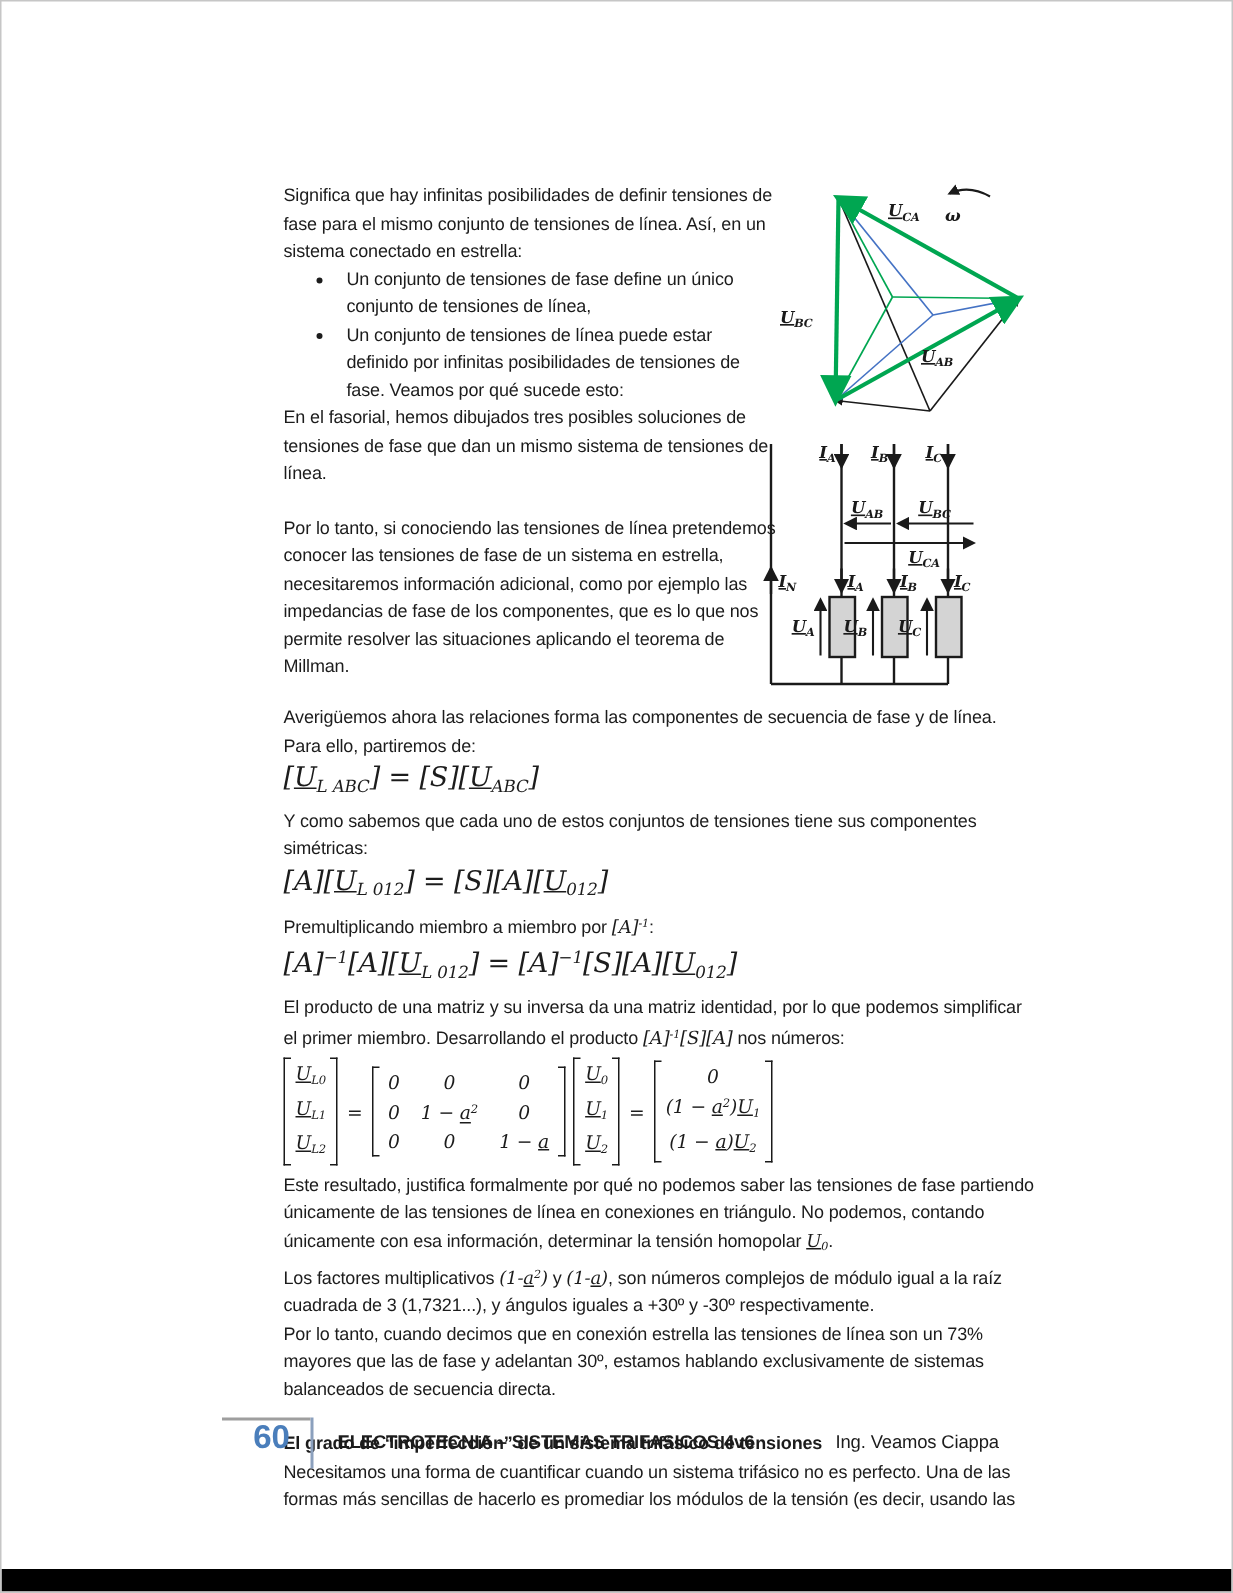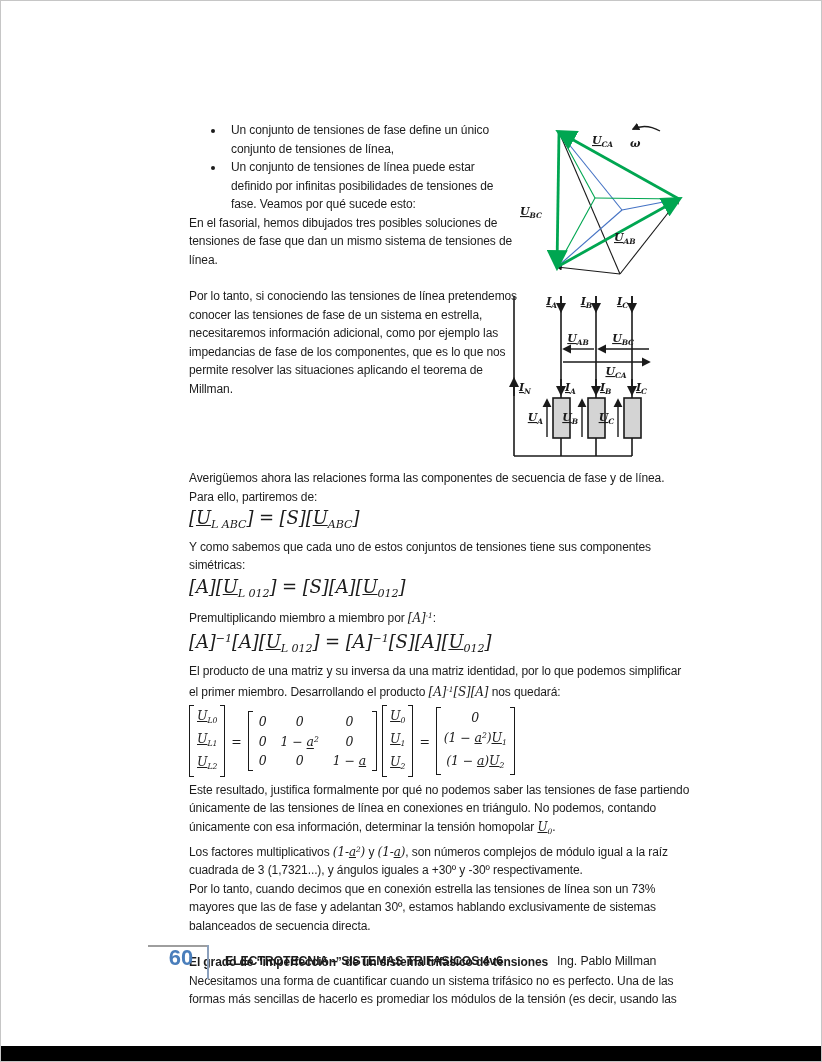--- a/index.html
+++ b/index.html
@@ -46,20 +46,21 @@
   .footer-num{position:absolute;left:158px;top:948px;width:44px;text-align:center;font-size:22px;font-weight:bold;color:#4a7ebb;}
   .footer-title{position:absolute;left:224px;top:951px;font-size:12.3px;font-weight:bold;color:#1c1c1c;}
   .footer-author{position:absolute;left:556px;top:951px;font-size:12.3px;color:#1c1c1c;}
 </style>
 </head>
 <body>
 
 <div class="page">
 
   <div class="intro-col">
+    <p>Significa que hay infinitas posibilidades de definir tensiones de fase para el mismo conjunto de tensiones de línea. Así, en un sistema conectado en estrella:</p>
     <ul>
       <li>Un conjunto de tensiones de fase define un único conjunto de tensiones de línea,</li>
       <li>Un conjunto de tensiones de línea puede estar definido por infinitas posibilidades de tensiones de fase. Veamos por qué sucede esto:</li>
     </ul>
     <p>En el fasorial, hemos dibujados tres posibles soluciones de tensiones de fase que dan un mismo sistema de tensiones de línea.</p>
     <div class="gap"></div>
     <p>Por lo tanto, si conociendo las tensiones de línea pretendemos conocer las tensiones de fase de un sistema en estrella, necesitaremos información adicional, como por ejemplo las impedancias de fase de los componentes, que es lo que nos permite resolver las situaciones aplicando el teorema de Millman.</p>
   </div>
 
   <svg class="phasor-svg" width="195" height="172" viewBox="0 0 195 172">
@@ -168,21 +169,21 @@
   </svg>
 
   <div class="main-col">
     <p>Averigüemos ahora las relaciones forma las componentes de secuencia de fase y de línea.</p>
     <p>Para ello, partiremos de:</p>
     <div class="eqline"><span class="seg-i">[</span><span class="seg-u">U</span><span class="seg-sub">L ABC</span><span class="seg-i">] = [S][</span><span class="seg-u">U</span><span class="seg-sub">ABC</span><span class="seg-i">]</span></div>
     <p>Y como sabemos que cada uno de estos conjuntos de tensiones tiene sus componentes simétricas:</p>
     <div class="eqline"><span class="seg-i">[A][</span><span class="seg-u">U</span><span class="seg-sub">L 012</span><span class="seg-i">] = [S][A][</span><span class="seg-u">U</span><span class="seg-sub">012</span><span class="seg-i">]</span></div>
     <p><span class="seg-n">Premultiplicando miembro a miembro por </span><span class="seg-i">[A]</span><span class="seg-sup">-1</span><span class="seg-n">:</span></p>
     <div class="eqline"><span class="seg-i">[A]</span><span class="seg-sup">−1</span><span class="seg-i">[A][</span><span class="seg-u">U</span><span class="seg-sub">L 012</span><span class="seg-i">] = [A]</span><span class="seg-sup">−1</span><span class="seg-i">[S][A][</span><span class="seg-u">U</span><span class="seg-sub">012</span><span class="seg-i">]</span></div>
-    <p><span class="seg-n">El producto de una matriz y su inversa da una matriz identidad, por lo que podemos simplificar el primer miembro. Desarrollando el producto </span><span class="seg-i">[A]</span><span class="seg-sup">-1</span><span class="seg-i">[S][A]</span><span class="seg-n"> nos quedará:</span></p>
+    <p><span class="seg-n">El producto de una matriz y su inversa da una matriz identidad, por lo que podemos simplificar el primer miembro. Desarrollando el producto </span><span class="seg-i">[A]</span><span class="seg-sup">-1</span><span class="seg-i">[S][A]</span><span class="seg-n"> nos números:</span></p>
 
     <div class="matrix-eq">
       <span class="mx">
           <span class="br l"></span>
           <span class="mcol">
         <span class="mcell"><span class="seg-u">U</span><span class="seg-sub">L0</span></span>
         <span class="mcell"><span class="seg-u">U</span><span class="seg-sub">L1</span></span>
         <span class="mcell"><span class="seg-u">U</span><span class="seg-sub">L2</span></span>
       </span>
           <span class="br r"></span>
@@ -229,16 +230,16 @@
     <p>Por lo tanto, cuando decimos que en conexión estrella las tensiones de línea son un 73% mayores que las de fase y adelantan 30º, estamos hablando exclusivamente de sistemas balanceados de secuencia directa.</p>
     <div class="gap"></div>
     <p class="bold">El grado de “imperfección” de un sistema trifásico de tensiones</p>
     <p>Necesitamos una forma de cuantificar cuando un sistema trifásico no es perfecto. Una de las formas más sencillas de hacerlo es promediar los módulos de la tensión (es decir, usando las</p>
   </div>
 
   <div class="footer-line"></div>
   <div class="footer-num">60</div>
   <div class="footer-vbar"></div>
   <div class="footer-title">ELECTROTECNIA – SISTEMAS TRIFASICOS 4v6</div>
-  <div class="footer-author">Ing. Pablo Millman</div>
+  <div class="footer-author">Ing. Veamos Ciappa</div>
 
   <div class="black-bar"></div>
 </div>
 
 </body></html>

